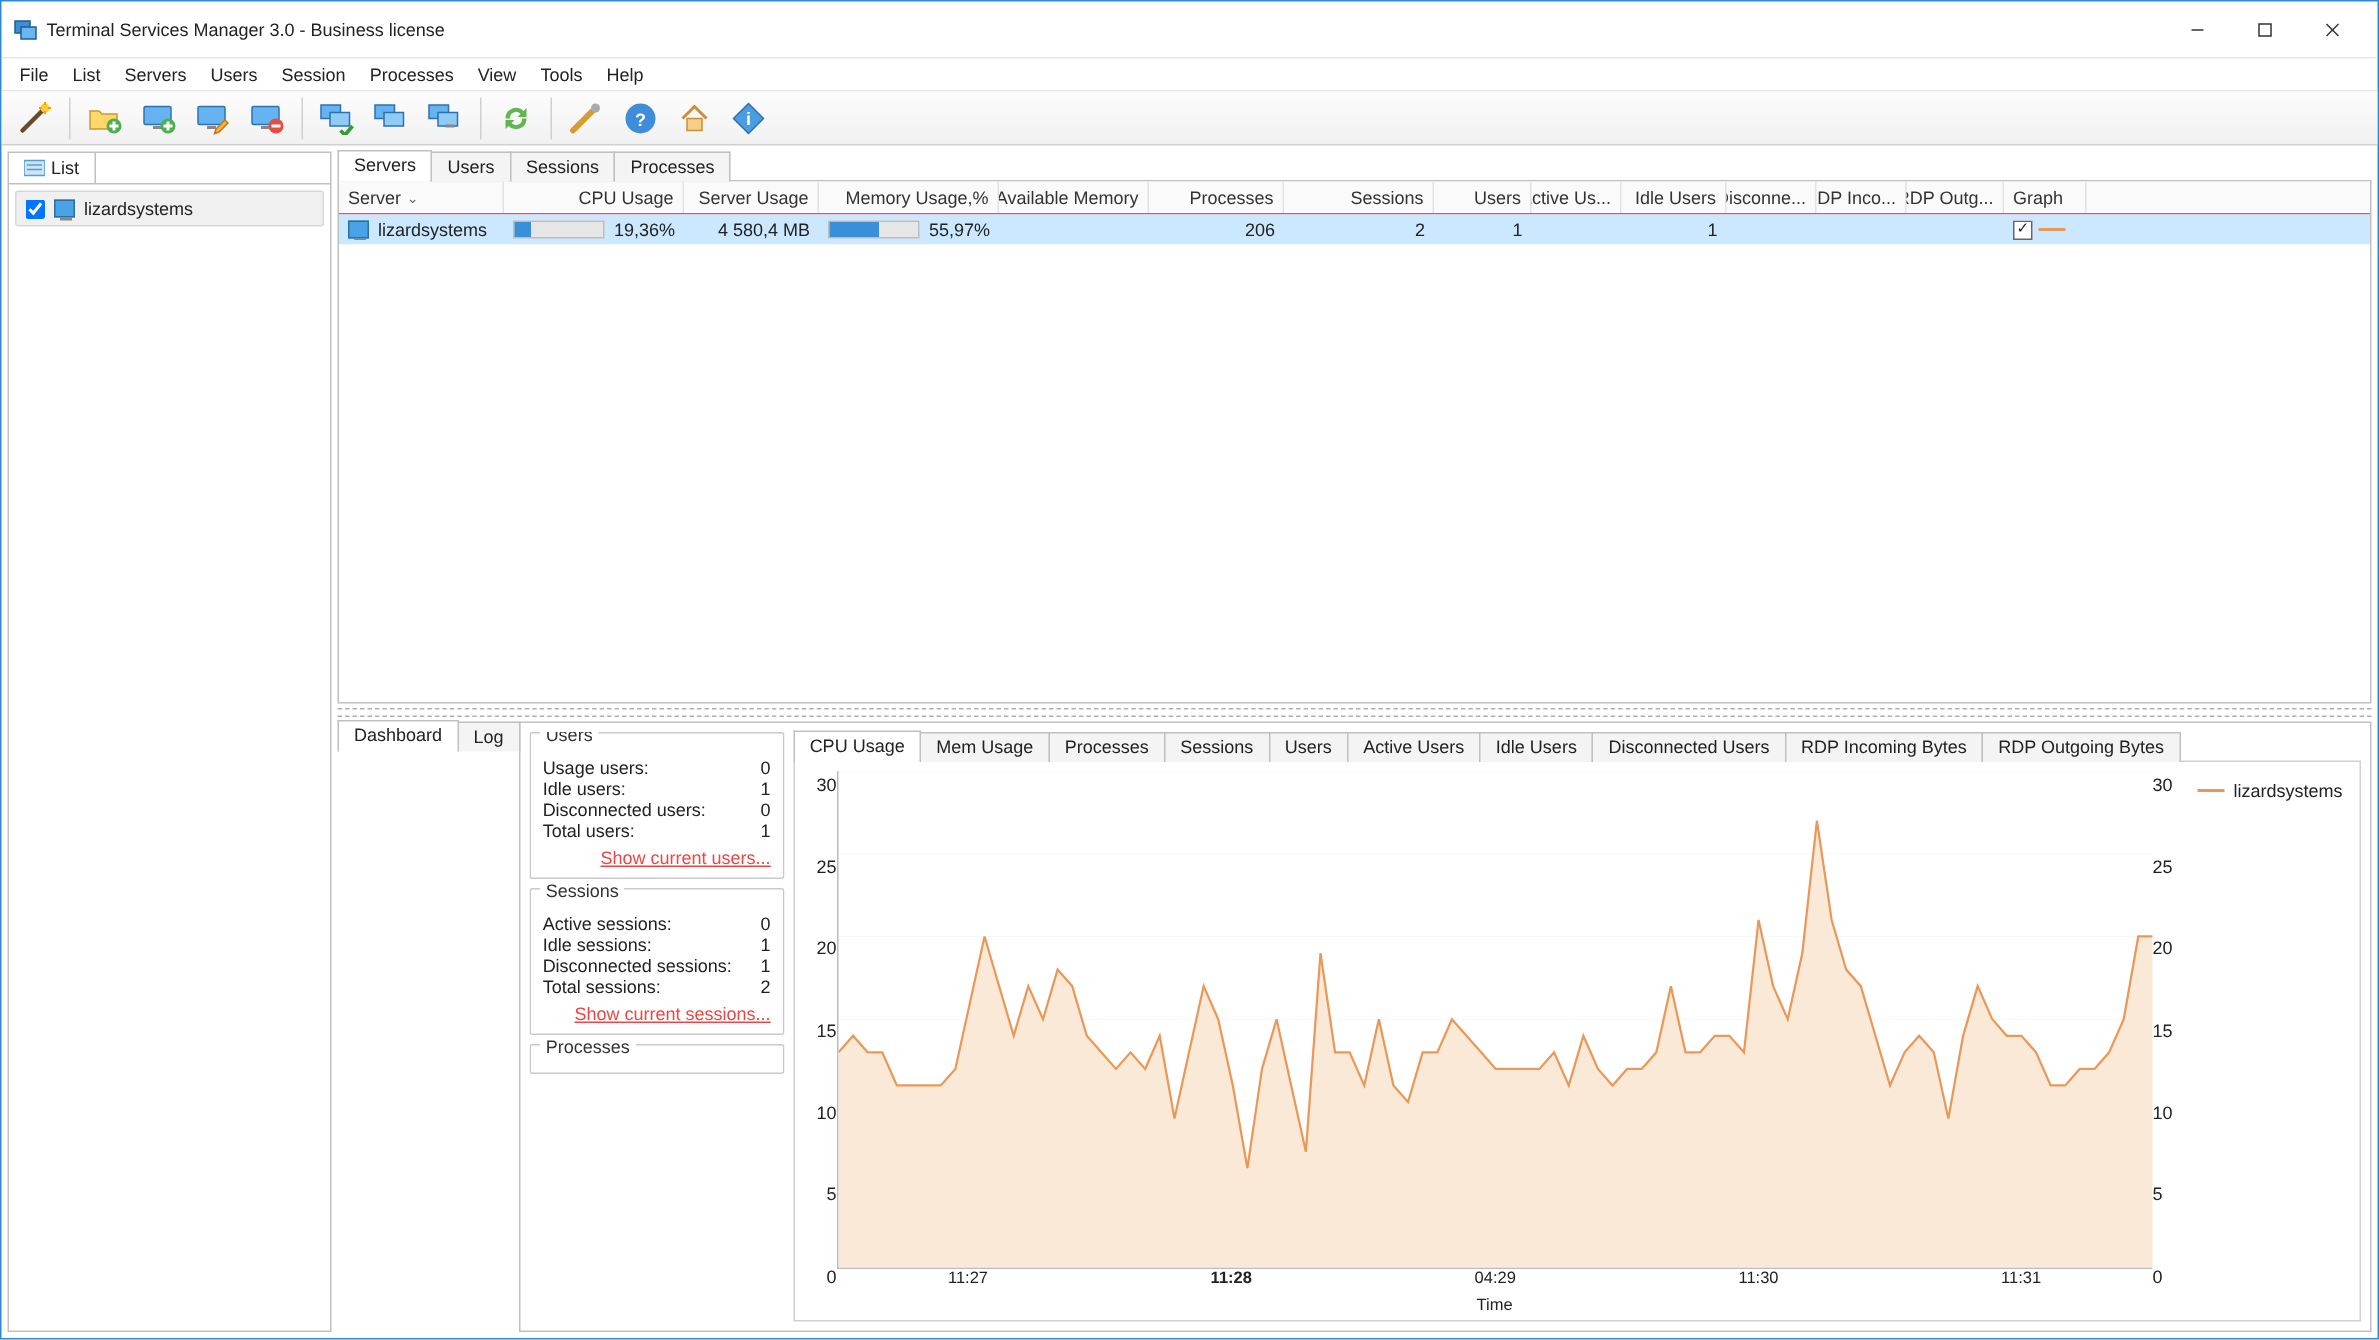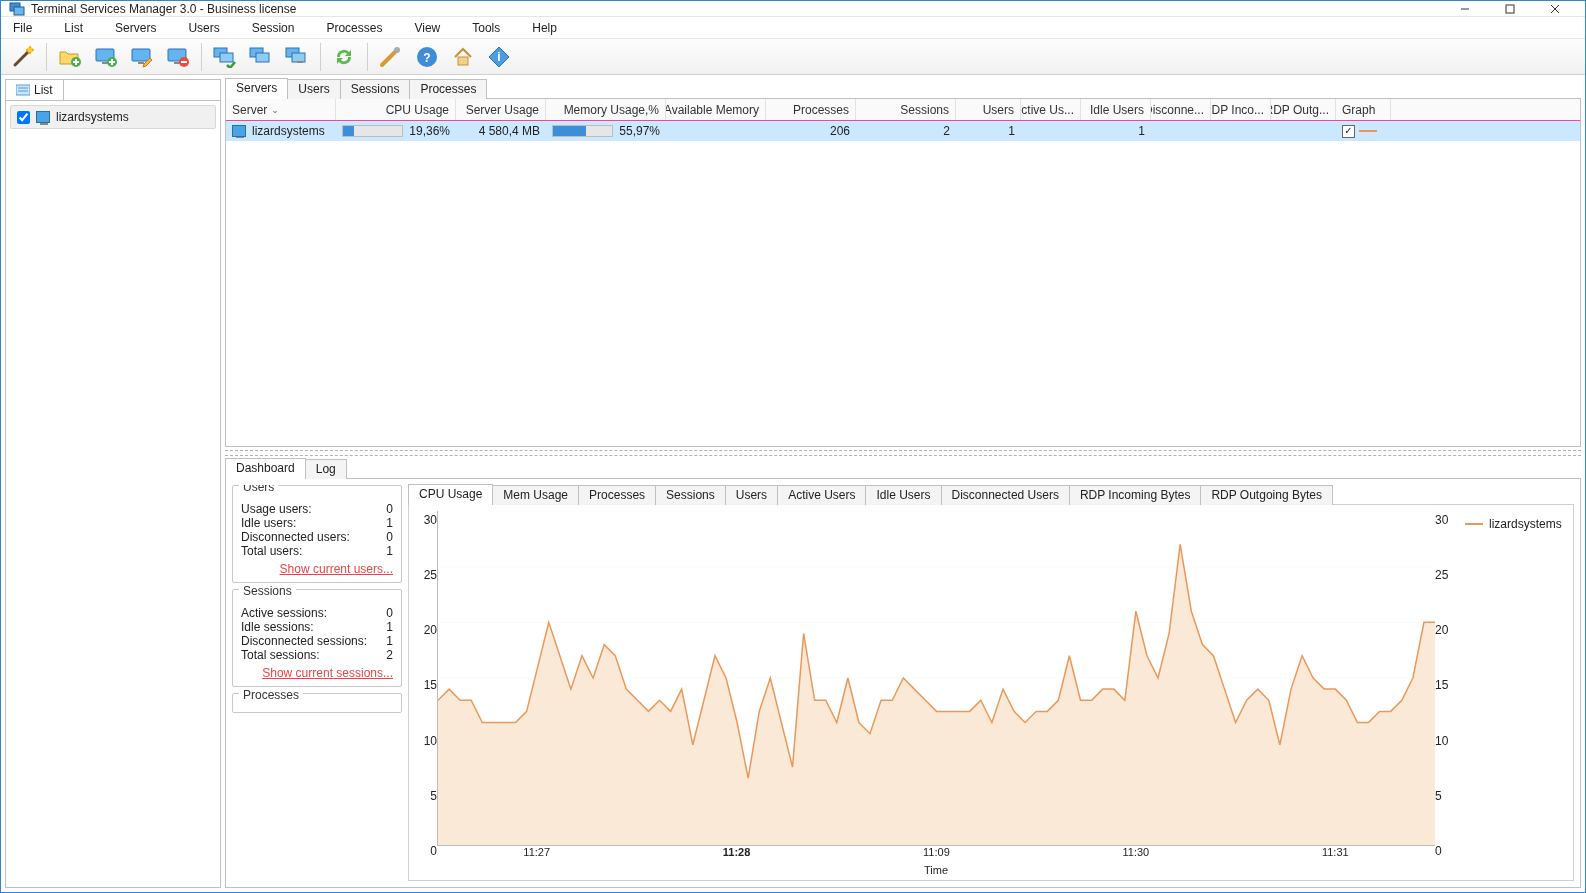--- a/index.html
+++ b/index.html
@@ -1,23 +1,23 @@
 <!DOCTYPE html>
 <html><head>
 <meta charset="utf-8">
 <style>
 *{box-sizing:border-box;margin:0;padding:0;font-family:"Segoe UI",Tahoma,Arial,sans-serif;font-size:12px;color:#222}
 html,body{width:100%;height:100%}
 body{background:#fff;display:flex;flex-direction:column;border:1px solid #2f88cf}
-.titlebar{height:16px;display:flex;align-items:center;padding:0 8px;border-bottom:1px solid #e6e6e6}
+.titlebar{height:38px;display:flex;align-items:center;padding:0 8px;border-bottom:1px solid #e6e6e6}
 .titlebar .app-icon{width:16px;height:16px;margin-right:6px}
 .titlebar .title{flex:1;font-size:12px}
 .winbtns{display:flex;gap:0}
 .winbtn{width:45px;height:28px;display:flex;align-items:center;justify-content:center;cursor:default}
-.menubar{height:22px;display:flex;align-items:center;padding:0 4px;border-bottom:1px solid #e6e6e6;gap:16px}
+.menubar{height:22px;display:flex;align-items:center;padding:0 4px;border-bottom:1px solid #e6e6e6;gap:0}
 .menuitem{padding:3px 8px;cursor:default}
 .toolbar{height:36px;display:flex;align-items:center;padding:2px 6px;gap:4px;border-bottom:1px solid #d0d0d0;background:linear-gradient(#fdfdfd,#f1f1f1)}
 .tbbtn{width:32px;height:32px;display:flex;align-items:center;justify-content:center;border:1px solid transparent;border-radius:2px;cursor:default}
 .tbsep{width:1px;height:28px;background:#d0d0d0;margin:0 3px}
 .content{flex:1;display:flex;min-height:0}
 .leftpanel{width:216px;border:1px solid #c0c0c0;margin:4px;display:flex;flex-direction:column;background:#fff}
 .lp-tabs{display:flex;border-bottom:1px solid #c0c0c0}
 .lp-tab{display:flex;align-items:center;gap:4px;padding:3px 10px;background:#fff;border-right:1px solid #c0c0c0;font-size:12px}
 .lp-body{flex:1;padding:4px;overflow:auto}
 .tree-row{display:flex;align-items:center;gap:6px;padding:4px 6px;background:#f0f0f0;border:1px solid #d8d8d8;border-radius:2px}
@@ -30,21 +30,21 @@
 .uptab.active{background:#fff;top:0;height:21px;z-index:2}
 .uppane{flex:0 0 368px;display:flex;flex-direction:column}
 .upbody{flex:1;border:1px solid #c0c0c0;border-top:1px solid #c0c0c0;min-height:0;display:flex;flex-direction:column}
 .gridhead{display:flex;background:#fafafa;border-bottom:1px solid #ec4899;height:22px}
 .gh{display:flex;align-items:center;padding:0 6px;border-right:1px solid #e2e2e2;font-size:12px;color:#333;overflow:hidden;white-space:nowrap}
 .gridrow{display:flex;height:20px;background:#cce8ff;align-items:center}
 .gc{display:flex;align-items:center;padding:0 6px;font-size:12px;overflow:hidden;white-space:nowrap}
 .bar{height:12px;background:#e6e6e6;border:1px solid #bdbdbd;position:relative;flex:1}
 .barfill{position:absolute;left:0;top:0;bottom:0;background:#3a8fd8}
 .vsplit{height:6px;border-top:1px dashed #b0b0b0;border-bottom:1px dashed #b0b0b0;margin:3px 0}
-.lowpane{flex:1;display:flex;flex-direction:column;min-height:0}
+.lowpane{flex:1;display:flex;flex-direction:row;min-height:0}
 .lowbody{flex:1;border:1px solid #c0c0c0;display:flex;min-height:0;padding:6px;gap:6px}
 .statscol{width:170px;display:flex;flex-direction:column;gap:6px;overflow:hidden}
 .grp{border:1px solid #c9c9c9;border-radius:2px;padding:4px 8px 6px;background:#fff}
 .grp .gt{position:relative;top:-10px;left:-2px;background:#fff;padding:0 4px;font-size:12px;color:#333}
 .grp .row{display:flex;justify-content:space-between;margin-top:-4px;padding:2px 0;font-size:12px}
 .grp .row.bold span{font-weight:400}
 .grp .link{text-align:right;color:#ef4444;text-decoration:underline;font-size:12px;cursor:pointer;margin-top:2px}
 .chartcol{flex:1;display:flex;flex-direction:column;min-width:0}
 .charttabs{display:flex;height:20px}
 .chartbody{flex:1;border:1px solid #d0d0d0;padding:6px 4px 4px;display:flex;min-height:0}
@@ -363,21 +363,21 @@
                     <line x1="0" y1="33.33333333333334" x2="100" y2="33.33333333333334" stroke="#eee" stroke-width="0.3" vector-effect="non-scaling-stroke"></line>
                     <line x1="0" y1="16.666666666666657" x2="100" y2="16.666666666666657" stroke="#eee" stroke-width="0.3" vector-effect="non-scaling-stroke"></line>
                     <line x1="0" y1="0" x2="100" y2="0" stroke="#eee" stroke-width="0.3" vector-effect="non-scaling-stroke"></line>
                     <path d="M0,100 L0.00,56.67 L1.11,53.33 L2.22,56.67 L3.33,56.67 L4.44,63.33 L5.56,63.33 L6.67,63.33 L7.78,63.33 L8.89,60.00 L10.00,46.67 L11.11,33.33 L12.22,43.33 L13.33,53.33 L14.44,43.33 L15.56,50.00 L16.67,40.00 L17.78,43.33 L18.89,53.33 L20.00,56.67 L21.11,60.00 L22.22,56.67 L23.33,60.00 L24.44,53.33 L25.56,70.00 L26.67,56.67 L27.78,43.33 L28.89,50.00 L30.00,63.33 L31.11,80.00 L32.22,60.00 L33.33,50.00 L34.44,63.33 L35.56,76.67 L36.67,36.67 L37.78,56.67 L38.89,56.67 L40.00,63.33 L41.11,50.00 L42.22,63.33 L43.33,66.67 L44.44,56.67 L45.56,56.67 L46.67,50.00 L47.78,53.33 L48.89,56.67 L50.00,60.00 L51.11,60.00 L52.22,60.00 L53.33,60.00 L54.44,56.67 L55.56,63.33 L56.67,53.33 L57.78,60.00 L58.89,63.33 L60.00,60.00 L61.11,60.00 L62.22,56.67 L63.33,43.33 L64.44,56.67 L65.56,56.67 L66.67,53.33 L67.78,53.33 L68.89,56.67 L70.00,30.00 L71.11,43.33 L72.22,50.00 L73.33,36.67 L74.44,10.00 L75.56,30.00 L76.67,40.00 L77.78,43.33 L78.89,53.33 L80.00,63.33 L81.11,56.67 L82.22,53.33 L83.33,56.67 L84.44,70.00 L85.56,53.33 L86.67,43.33 L87.78,50.00 L88.89,53.33 L90.00,53.33 L91.11,56.67 L92.22,63.33 L93.33,63.33 L94.44,60.00 L95.56,60.00 L96.67,56.67 L97.78,50.00 L98.89,33.33 L100.00,33.33 L100,100 Z" fill="#fbe9d8"></path>
                     <path d="M0.00,56.67 L1.11,53.33 L2.22,56.67 L3.33,56.67 L4.44,63.33 L5.56,63.33 L6.67,63.33 L7.78,63.33 L8.89,60.00 L10.00,46.67 L11.11,33.33 L12.22,43.33 L13.33,53.33 L14.44,43.33 L15.56,50.00 L16.67,40.00 L17.78,43.33 L18.89,53.33 L20.00,56.67 L21.11,60.00 L22.22,56.67 L23.33,60.00 L24.44,53.33 L25.56,70.00 L26.67,56.67 L27.78,43.33 L28.89,50.00 L30.00,63.33 L31.11,80.00 L32.22,60.00 L33.33,50.00 L34.44,63.33 L35.56,76.67 L36.67,36.67 L37.78,56.67 L38.89,56.67 L40.00,63.33 L41.11,50.00 L42.22,63.33 L43.33,66.67 L44.44,56.67 L45.56,56.67 L46.67,50.00 L47.78,53.33 L48.89,56.67 L50.00,60.00 L51.11,60.00 L52.22,60.00 L53.33,60.00 L54.44,56.67 L55.56,63.33 L56.67,53.33 L57.78,60.00 L58.89,63.33 L60.00,60.00 L61.11,60.00 L62.22,56.67 L63.33,43.33 L64.44,56.67 L65.56,56.67 L66.67,53.33 L67.78,53.33 L68.89,56.67 L70.00,30.00 L71.11,43.33 L72.22,50.00 L73.33,36.67 L74.44,10.00 L75.56,30.00 L76.67,40.00 L77.78,43.33 L78.89,53.33 L80.00,63.33 L81.11,56.67 L82.22,53.33 L83.33,56.67 L84.44,70.00 L85.56,53.33 L86.67,43.33 L87.78,50.00 L88.89,53.33 L90.00,53.33 L91.11,56.67 L92.22,63.33 L93.33,63.33 L94.44,60.00 L95.56,60.00 L96.67,56.67 L97.78,50.00 L98.89,33.33 L100.00,33.33 " fill="none" stroke="#e8995a" stroke-width="1.5" vector-effect="non-scaling-stroke"></path>
                   </svg>
               </div>
               <div class="xaxis" id="xaxis">
                 <span style="font-size: 11px;">11:27</span>
                   <span style="font-size: 11px; font-weight: bold;">11:28</span>
-                  <span style="font-size: 11px;">11:09</span>
+                  <span style="font-size: 11px;">04:29</span>
                   <span style="font-size: 11px;">11:30</span>
                   <span style="font-size: 11px;">11:31</span>
                   <span class="xl">Time</span>
               </div>
             </div>
             <div class="y-axis-r" id="yaxisr">
                 <span>30</span>
                 <span>25</span>
                 <span>20</span>
                 <span>15</span>

